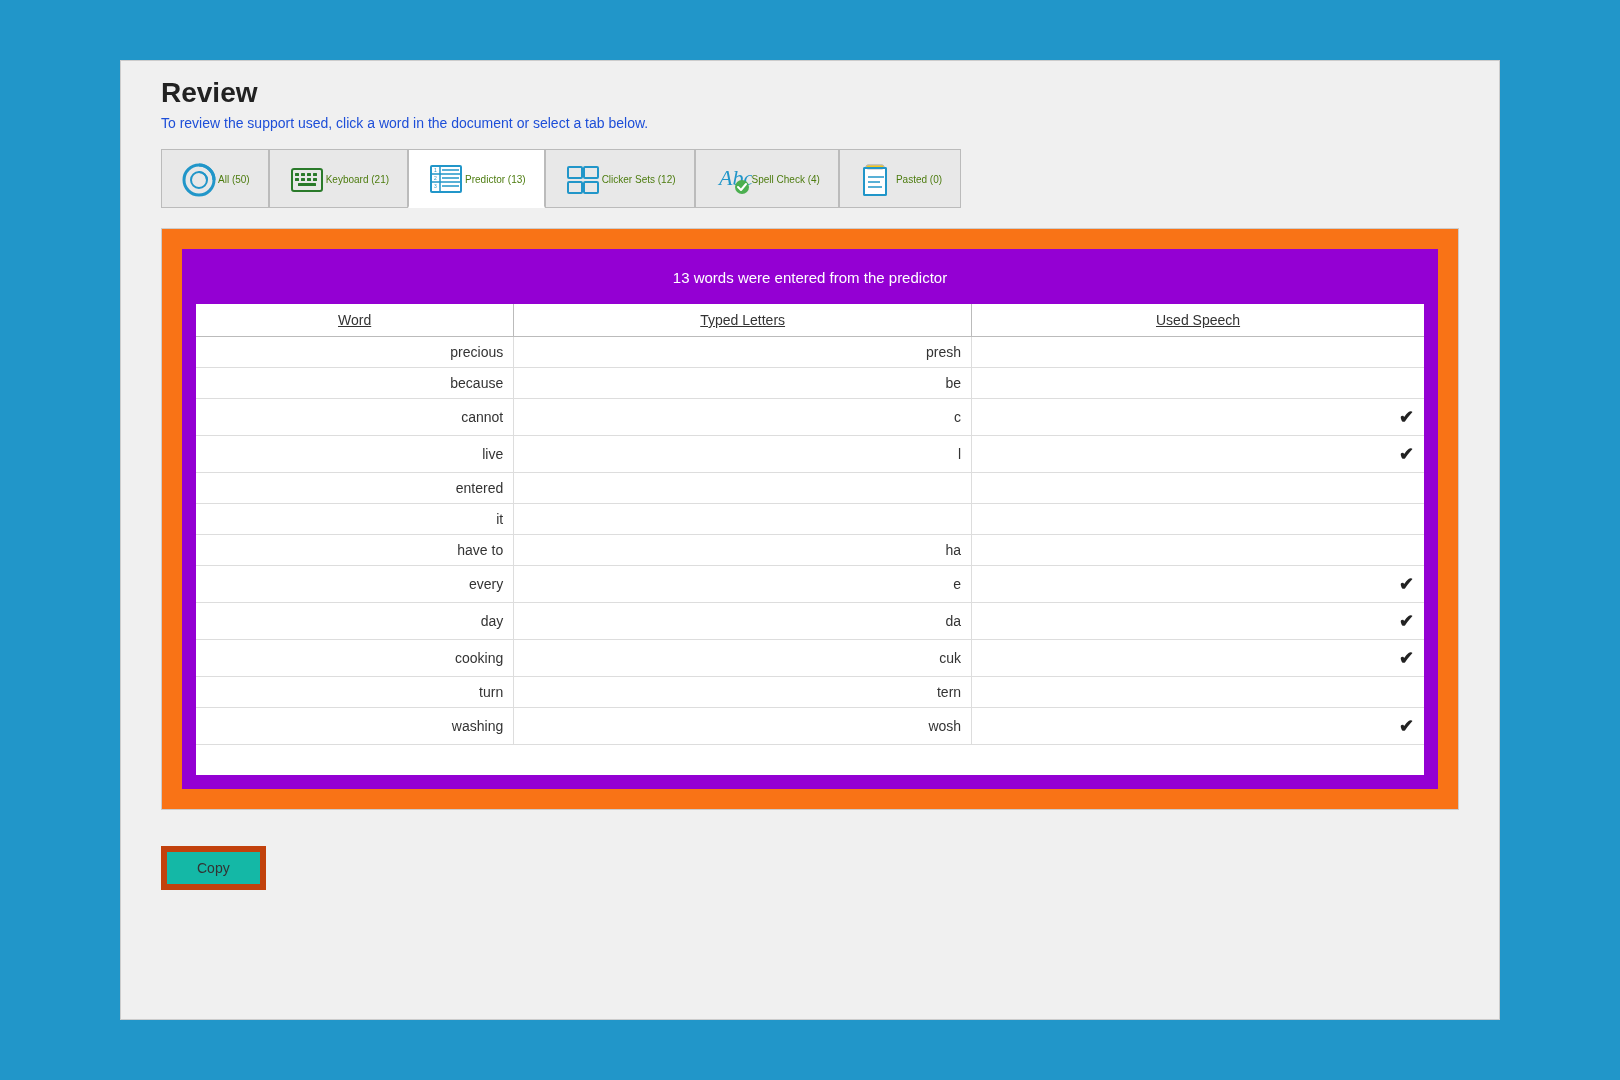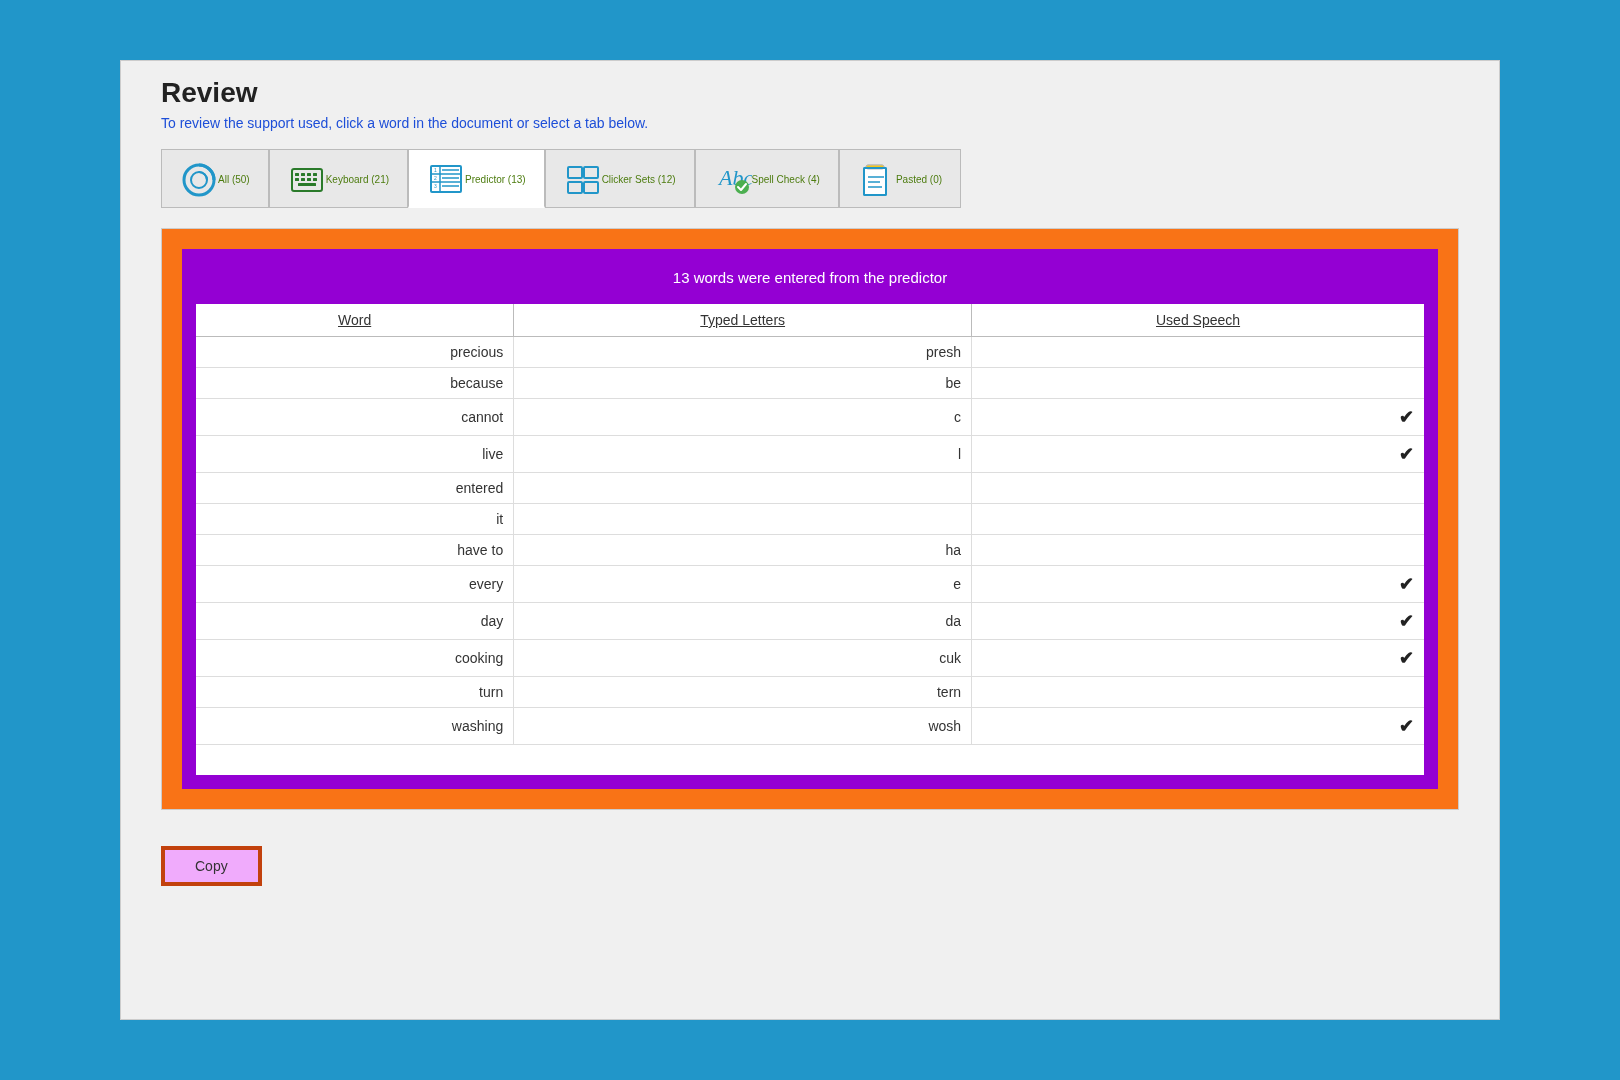--- a/index.html
+++ b/index.html
@@ -135,22 +135,22 @@
     }
     .checkmark {
       font-size: 18px;
       font-weight: bold;
       color: #222;
     }
     .copy-btn {
       margin-top: 18px;
       padding: 8px 30px;
       font-size: 14px;
-      background: #f0abfc;
-      border: 4px solid #c2410c;
+      background: #14b8a6;
+      border: 6px solid #c2410c;
       cursor: pointer;
       color: #333;
     }
   </style>
 </head>
 <body>
 
 <div class="panel">
   <div class="panel-title">Review</div>
   <div class="panel-subtitle">To review the support used, click a word in the document or select a tab below.</div>

